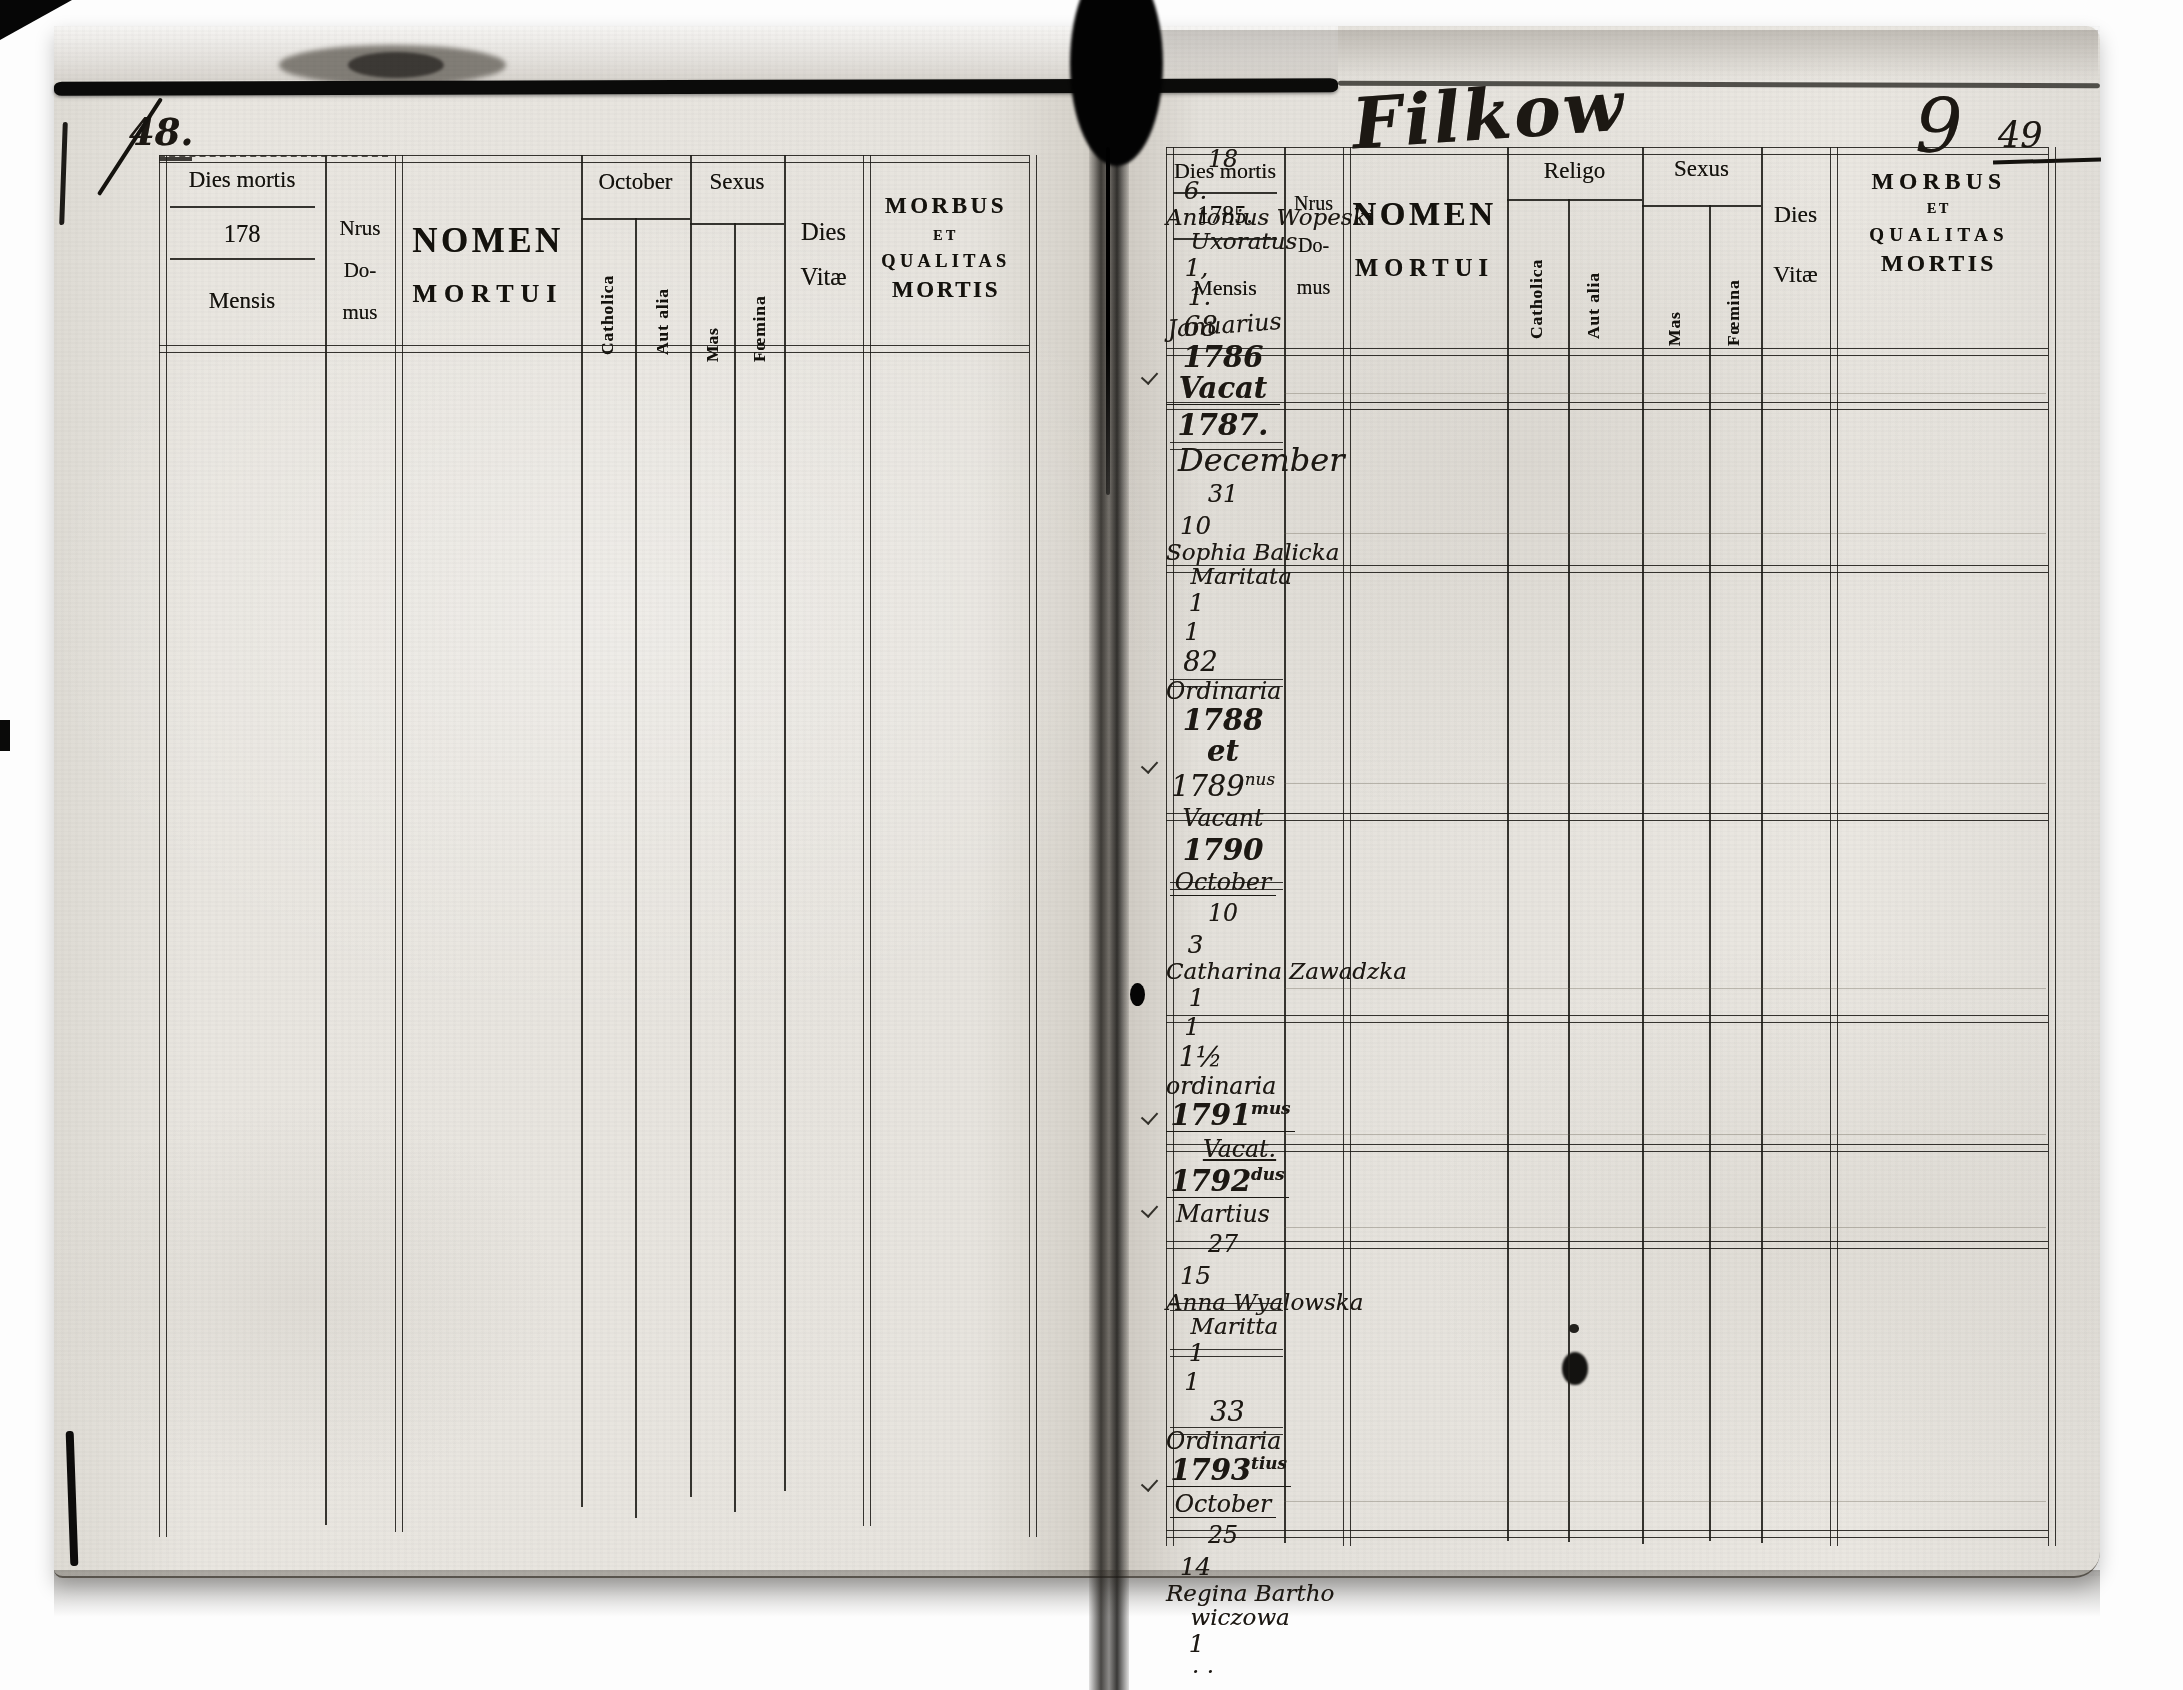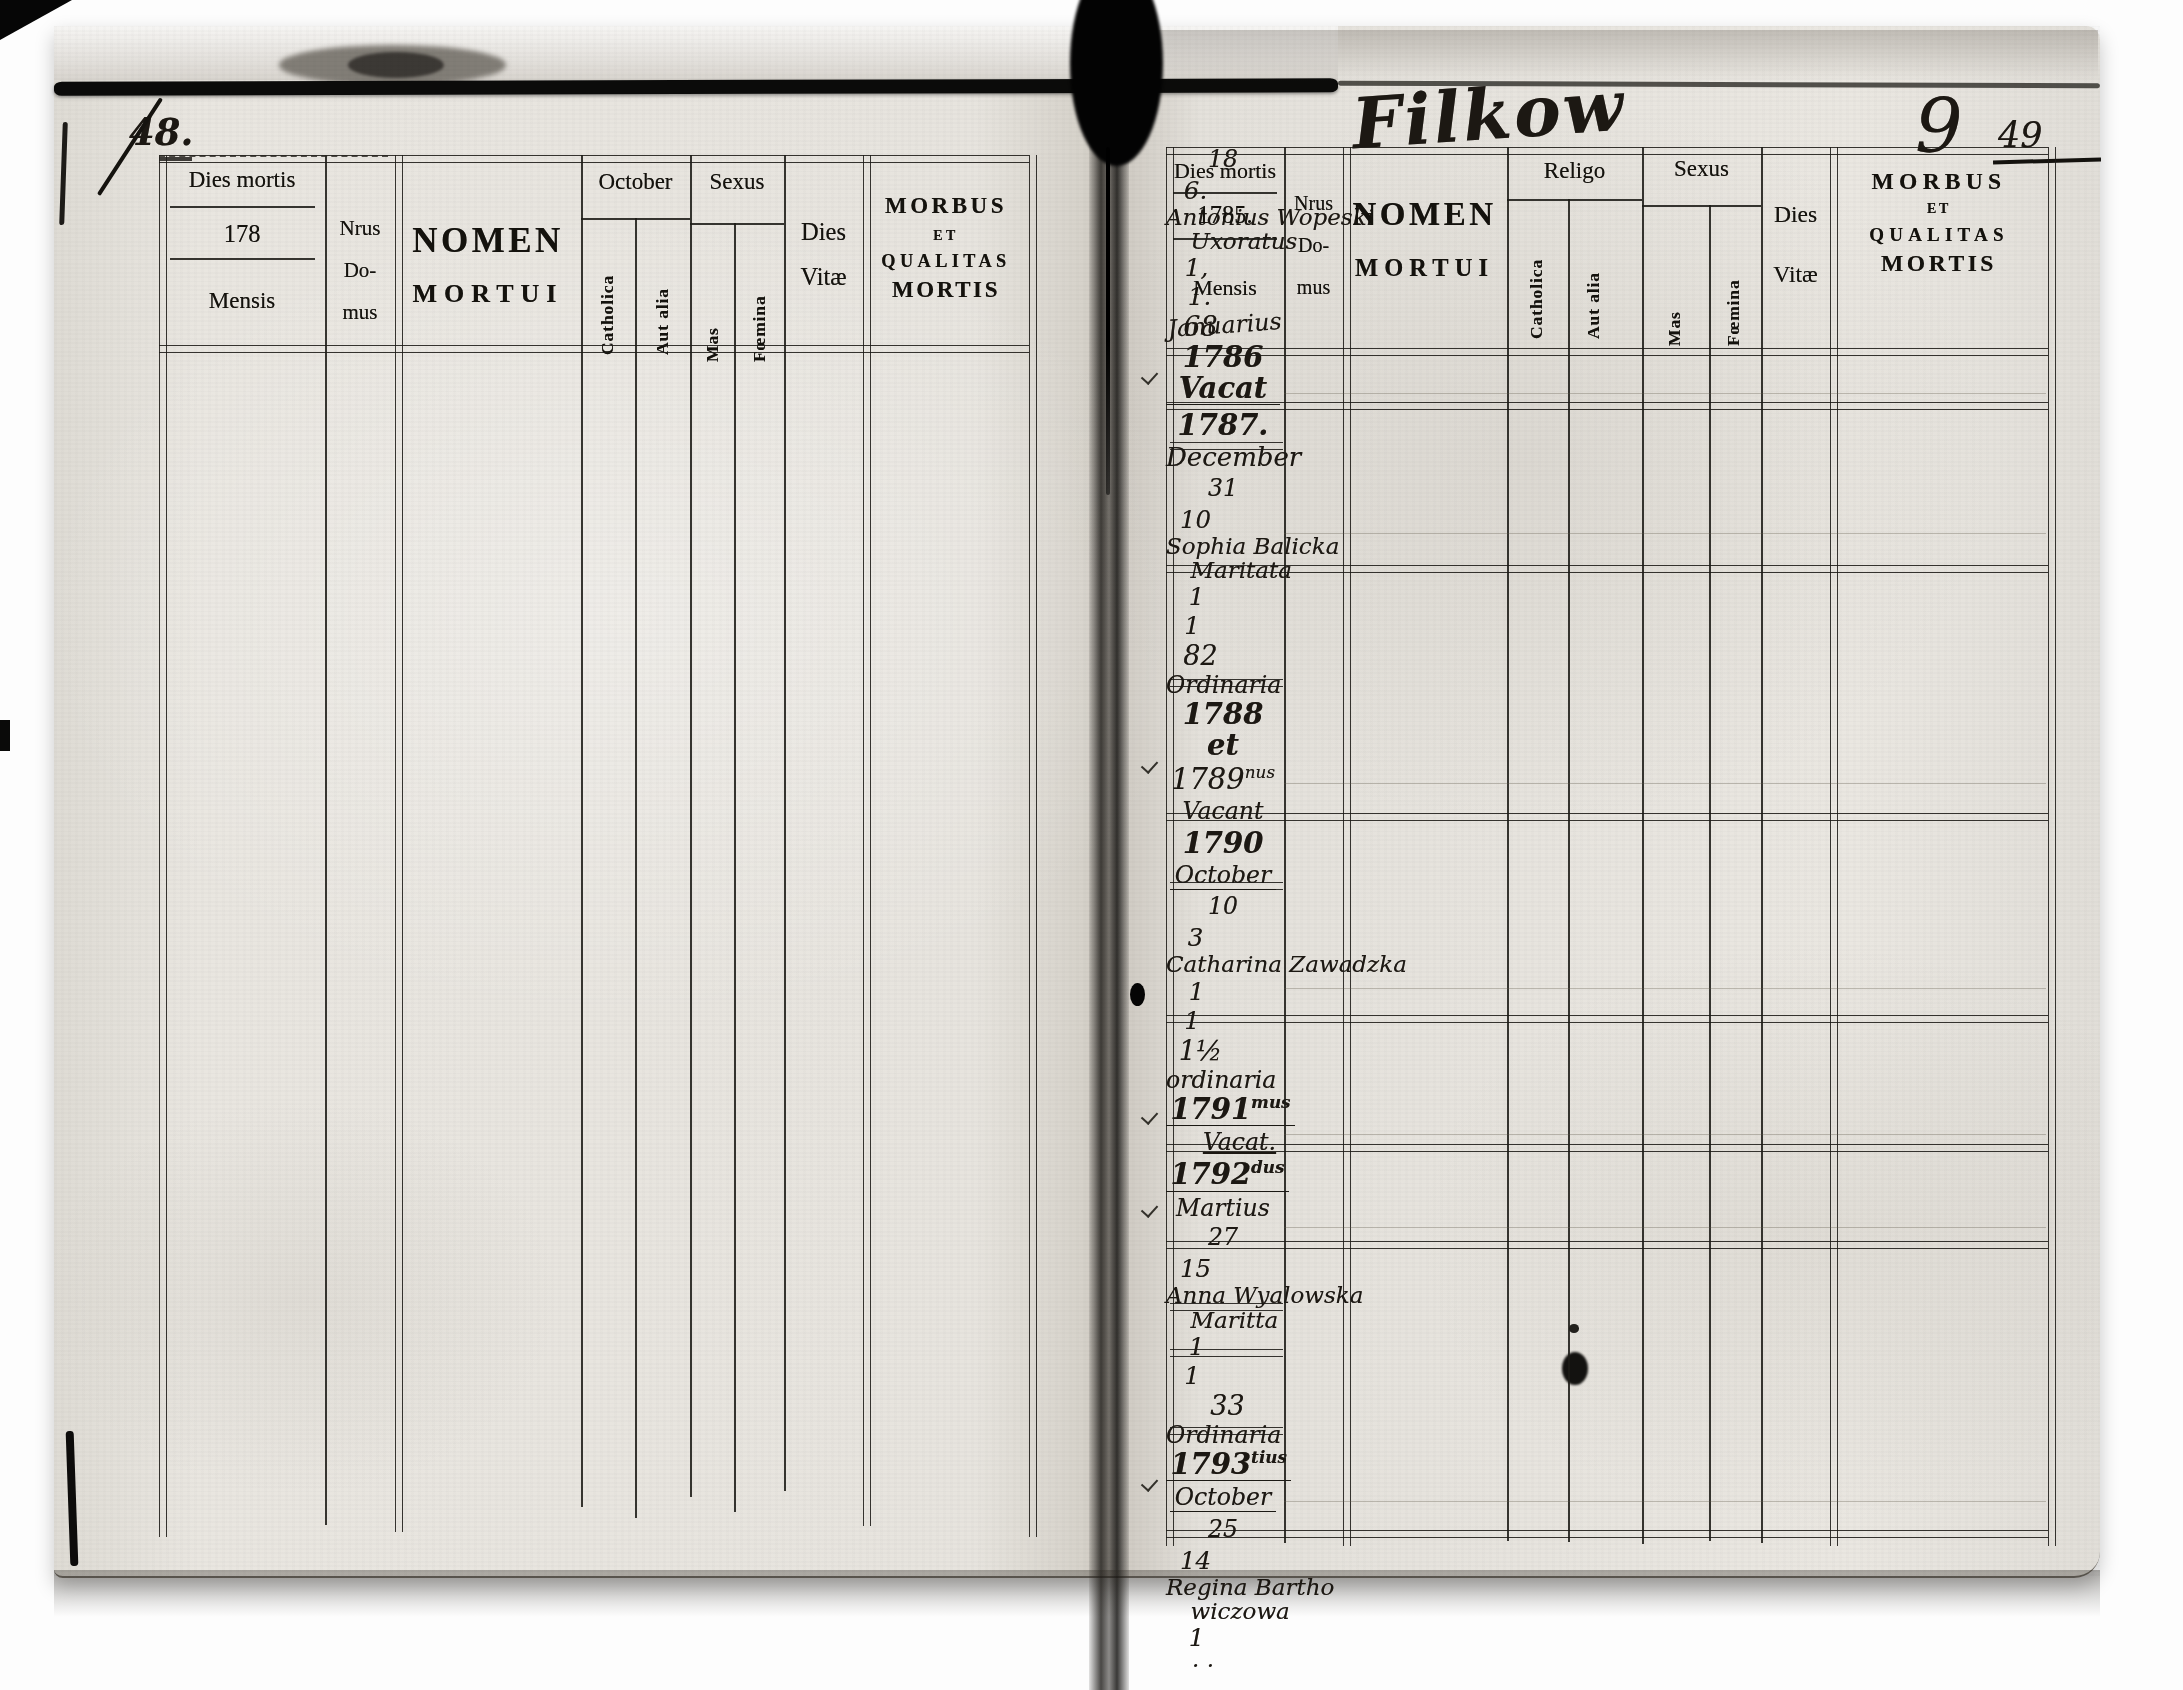--- a/index.html
+++ b/index.html
@@ -162,21 +162,21 @@
       <div class="hw c" style="left: 595px; top: 211px; width: 69px; font-size: 27px; white-space: nowrap;">68</div>
       <div class="guide" style="left: 118px; top: 246px; width: 762px;"></div>
       <div class="tick" style="left: -23.6px; top: 224px;"></div>
       <div class="rl-hd" style="left: 3.5px; top: 295px; width: 113px;"></div>
       <div class="hw c" style="left: 1.7px; top: 260px; width: 114px;">
         <span class="dl" style="font-size: 29px; font-weight: 700; margin-bottom: 4.4px;"><span class="u">1786 Vacat</span></span>
       </div>
       <div class="rl-hd" style="left: 0px; top: 418px; width: 882px;"></div>
       <div class="hw c" style="left: 1.7px; top: 300px; width: 114px;">
         <span class="dl" style="font-size: 29px; font-weight: 700; margin-bottom: 4px;"><span>1787.</span></span>
-        <span class="dl" style="font-size: 26px; margin-bottom: 4.4px;"><span>December</span></span>
+        <span class="dl" style="font-size: 32px; margin-bottom: 4.4px; padding-left: 12px;"><span>December</span></span>
         <span class="dl" style="font-size: 23.6px; margin-bottom: 4.4px;"><span>31</span></span>
       </div>
       <div class="hw c" style="left: 118px; top: 351px; width: 59px; font-size: 24.5px; white-space: nowrap;">10</div>
       <div class="hw" style="left: 186px; top: 351px; width: 153px; font-size: 23px; line-height: 33px; white-space: nowrap;">
         <span class="dl" style="margin-left: 0px;">Sophia Balicka</span>
         <span class="dl" style="margin-left: 24.5px;">Maritata</span>
       </div>
       <div class="hw c" style="left: 341px; top: 351px; width: 61px; font-size: 24.5px; white-space: nowrap;">1</div>
       <div class="hw c" style="left: 543px; top: 351px; width: 52px; font-size: 24.5px; white-space: nowrap;">1</div>
       <div class="hw c" style="left: 595px; top: 351px; width: 69px; font-size: 27px; white-space: nowrap;">82</div>

